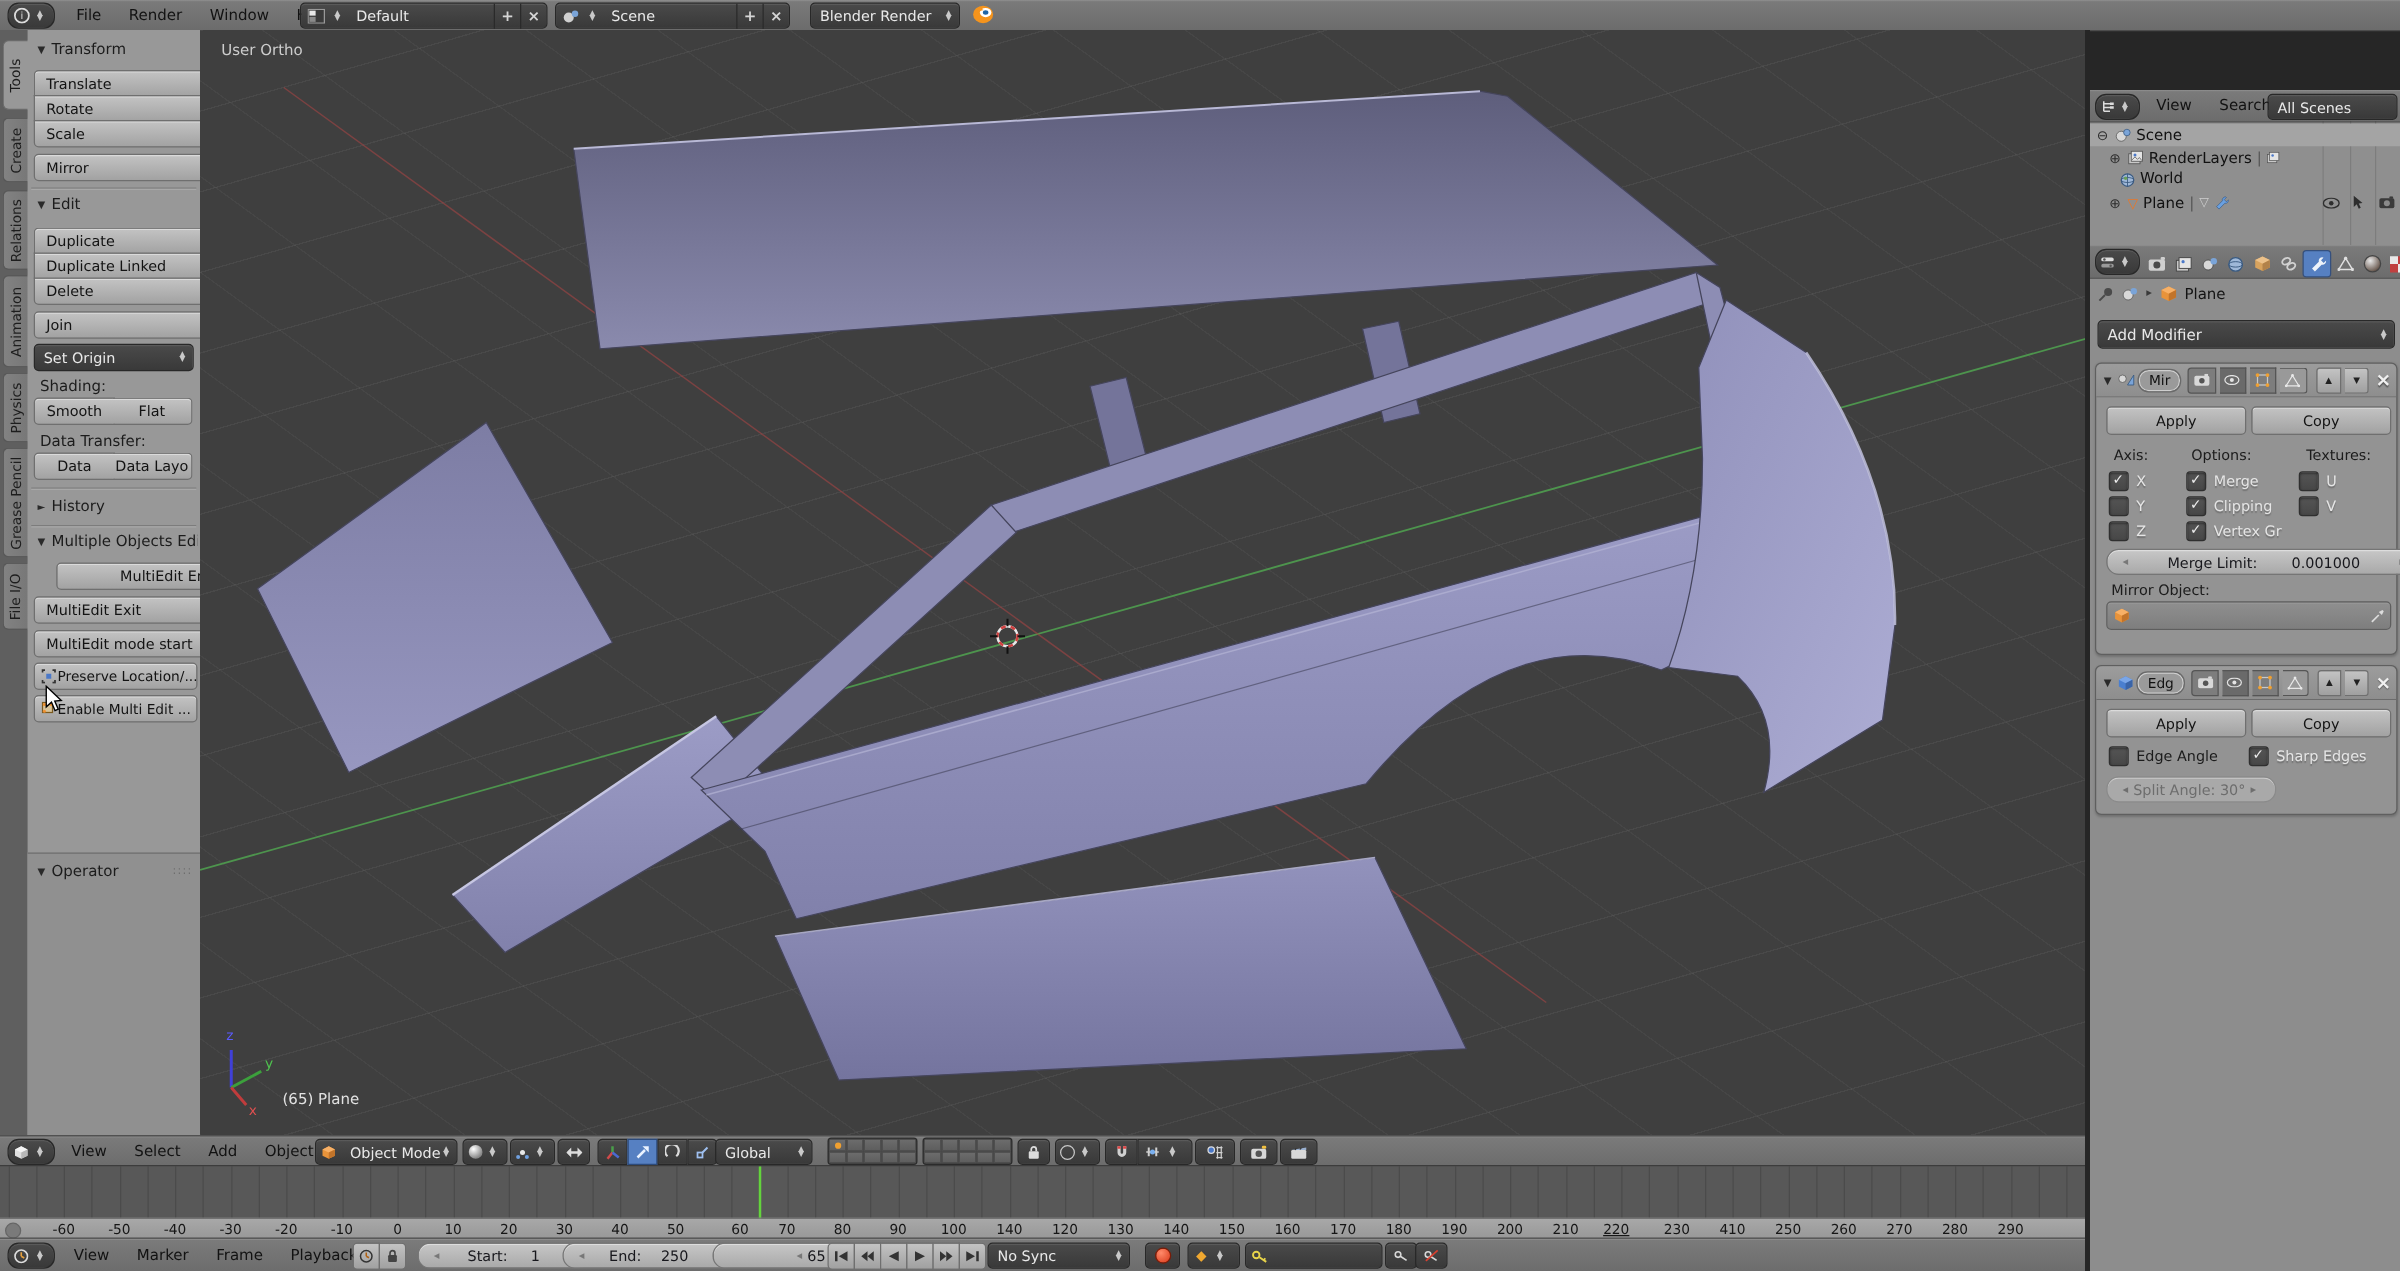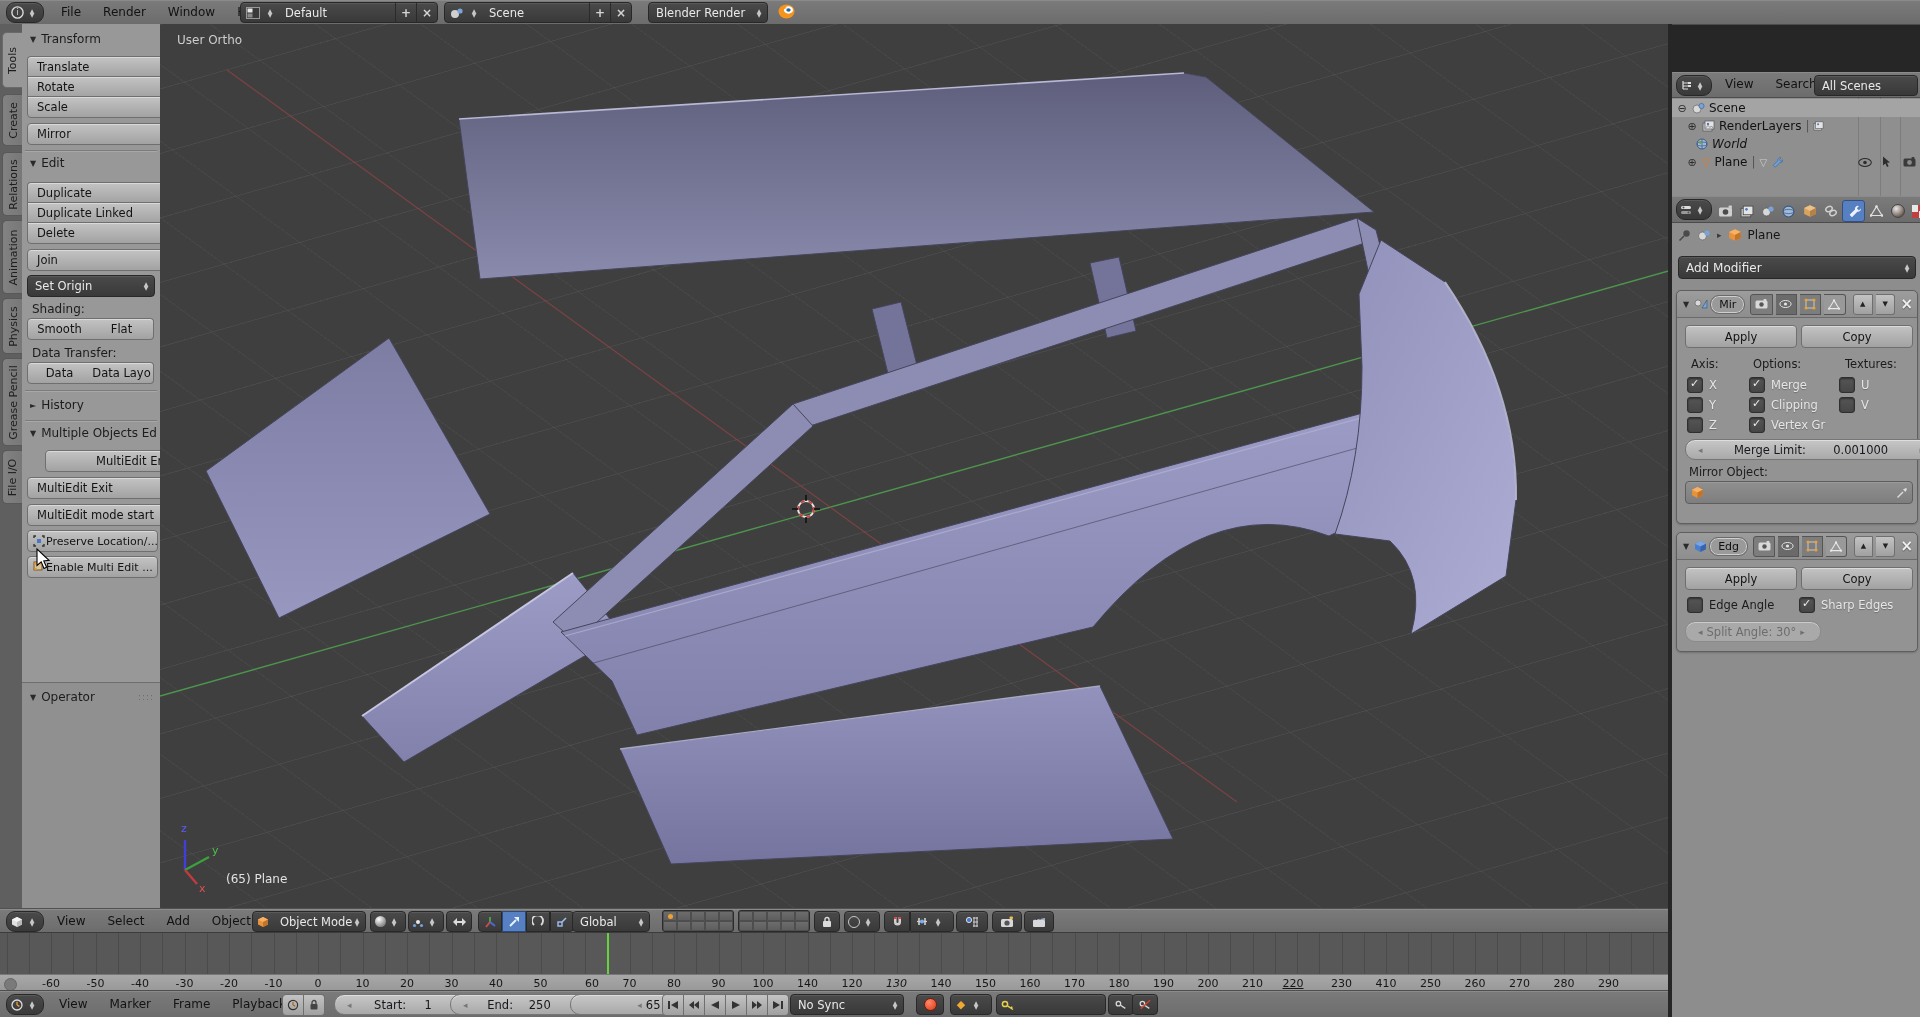--- a/index.html
+++ b/index.html
@@ -570,21 +570,21 @@
         <span class="tl-tick" style="left: 451.5px;">30</span>
         <span class="tl-tick" style="left: 496px;">40</span>
         <span class="tl-tick" style="left: 540.5px;">50</span>
         <span class="tl-tick" style="left: 592px;">60</span>
         <span class="tl-tick" style="left: 629.5px;">70</span>
         <span class="tl-tick" style="left: 674px;">80</span>
         <span class="tl-tick" style="left: 718.5px;">90</span>
         <span class="tl-tick" style="left: 763px;">100</span>
         <span class="tl-tick" style="left: 807.5px;">140</span>
         <span class="tl-tick" style="left: 852px;">120</span>
-        <span class="tl-tick" style="left: 896.5px; font-style: italic;">130</span>
+        <span class="tl-tick" style="left: 896.5px;">130</span>
         <span class="tl-tick" style="left: 941px;">140</span>
         <span class="tl-tick" style="left: 985.5px;">150</span>
         <span class="tl-tick" style="left: 1030px;">160</span>
         <span class="tl-tick" style="left: 1074.5px;">170</span>
         <span class="tl-tick" style="left: 1119px;">180</span>
         <span class="tl-tick" style="left: 1163.5px;">190</span>
         <span class="tl-tick" style="left: 1208px;">200</span>
         <span class="tl-tick" style="left: 1252.5px;">210</span>
         <span class="tl-tick" style="left: 1293px; text-decoration: underline;">220</span>
         <span class="tl-tick" style="left: 1341.5px;">230</span>
@@ -761,21 +761,21 @@
       <span>RenderLayers</span>
       <span style="color:#555;">|</span>
       <span class="ic">
           <svg width="11" height="10" viewBox="0 0 13 12">
             <rect x="1" y="3" width="9" height="8" fill="#c8c8c8" stroke="#555" stroke-width="0.7"></rect>
             <rect x="3" y="1" width="9" height="8" fill="#e4e4e4" stroke="#555" stroke-width="0.7"></rect>
             <circle cx="6" cy="4" r="1.2" fill="#4a78c8"></circle>
           </svg>
         </span>
     </div>
-    <div class="abs" style="left:24px;top:63px;width:224px;height:18px;display:flex;align-items:center;gap:4px;font-style:italic;">
+    <div class="abs" style="left:24px;top:63px;width:224px;height:18px;display:flex;gap:4px;">
       <span class="ic">
           <svg width="12" height="12" viewBox="0 0 12 12">
             <circle cx="6" cy="6" r="5" fill="#9fb8d8" stroke="#3a5a80"></circle>
             <ellipse cx="6" cy="6" rx="5" ry="2" fill="none" stroke="#3a5a80" stroke-width="0.7"></ellipse>
             <line x1="6" y1="1" x2="6" y2="11" stroke="#3a5a80" stroke-width="0.7"></line>
             <circle cx="4.5" cy="4.5" r="1.4" fill="#6aa05a"></circle>
           </svg>
         </span>
       <span>World</span>
     </div>

